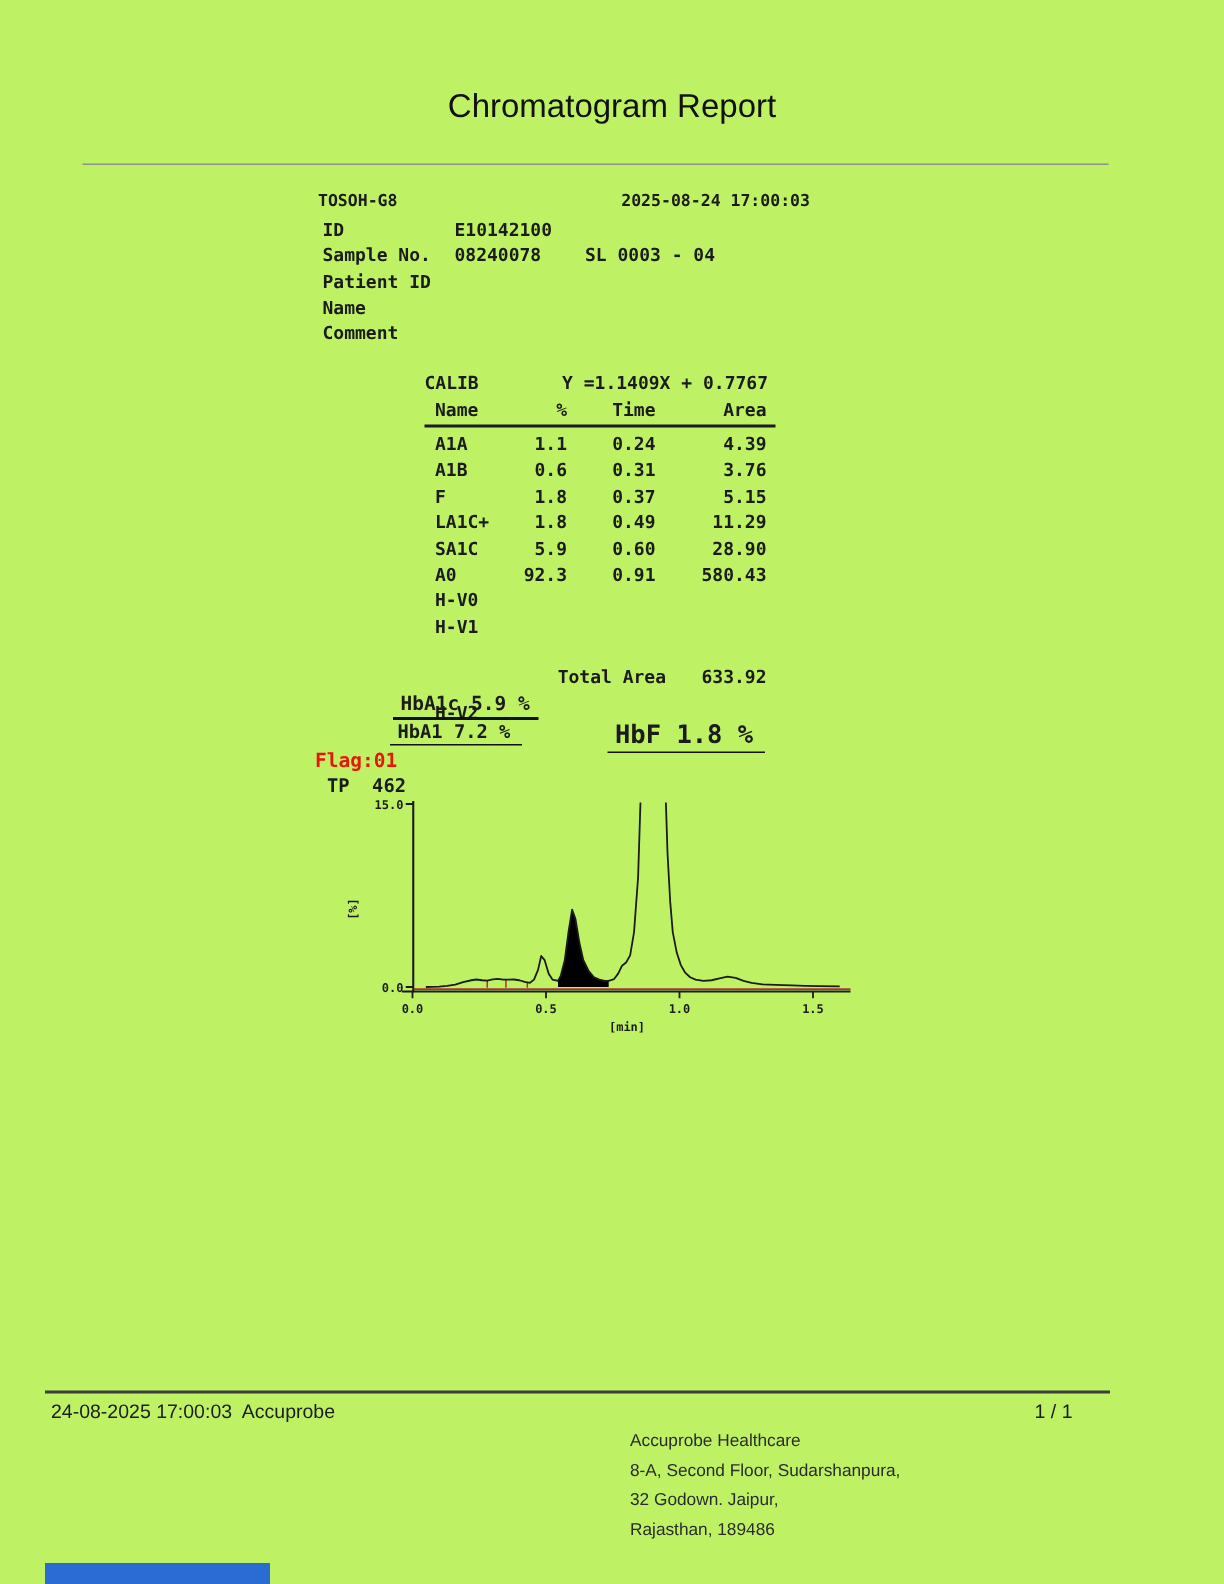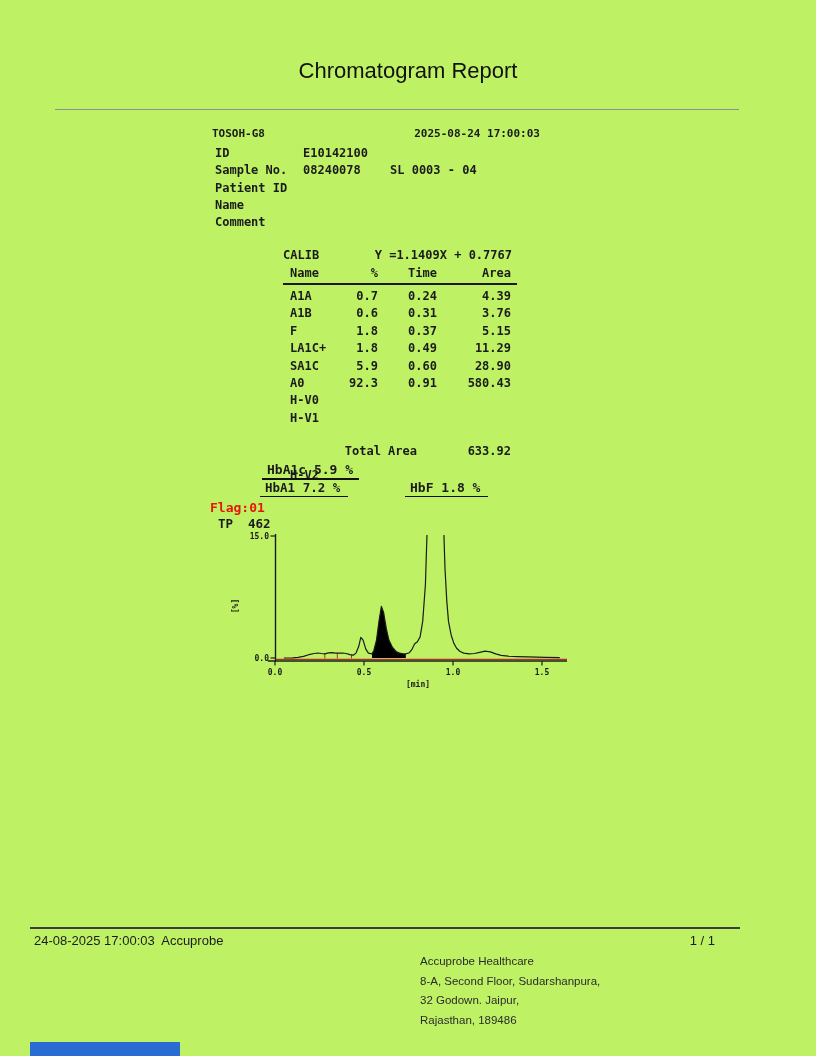--- a/index.html
+++ b/index.html
@@ -19,25 +19,25 @@
   .calib-label{top:248px;left:283px;font-size:12px;}
   .calib-eq{top:248px;left:330px;width:182px;text-align:right;font-size:12px;}
   .trow{left:0;width:816px;height:16px;font-size:12px;}
   .c-name{position:absolute;left:290px;}
   .c-pct{position:absolute;left:326px;width:52px;text-align:right;}
   .c-time{position:absolute;left:385px;width:52px;text-align:right;}
   .c-area{position:absolute;left:445px;width:66px;text-align:right;}
   .thead{top:266px;}
   .thead-rule{top:283px;left:283px;width:234px;height:2px;background:#1b1b1b;}
   .total-row{top:444px;left:0;width:816px;font-size:12px;}
-  .t-label{position:absolute;left:317px;width:100px;text-align:right;}
+  .t-label{position:absolute;left:344px;width:100px;text-align:right;}
   .t-value{position:absolute;left:411px;width:100px;text-align:right;}
   .res-a1c{top:462px;left:262px;font-size:13px;font-weight:900;border-bottom:2px solid #111;padding:0 6px 1px 5px;}
   .res-a1{top:480px;left:260px;font-size:12.5px;border-bottom:1.5px solid #111;padding:0 8px 1px 5px;}
-  .res-hbf{top:480px;left:405px;font-size:13px;border-bottom:1.5px solid #111;padding:0 8px 1px 5px;}
+  .res-hbf{top:480px;left:405px;font-size:17px;border-bottom:1.5px solid #111;padding:0 8px 1px 5px;}
   .flag{top:500px;left:210px;font-size:13px;}
   .tp-row{top:516px;left:218px;font-size:12.5px;}
   .tp-row .tpv{margin-left:15px;}
   .chart{top:528px;left:228px;width:342px;height:165px;}
   svg text{font-family:"DejaVu Sans Mono","Liberation Mono",monospace;font-size:8px;font-weight:700;fill:#1b1b1b;}
   .rule-bottom{top:927px;left:30px;width:710px;height:1.5px;background:#3d3d3d;}
   .foot-left{top:933px;left:34px;font-size:13px;white-space:pre;}
   .foot-page{top:933px;left:615px;width:100px;text-align:right;font-size:13px;}
   .address{top:952px;left:420px;font-size:11.5px;line-height:19.5px;color:#2b2b2b;}
   .bluebar{top:1042px;left:30px;width:150px;height:14px;background:#2b6bd4;}
@@ -79,21 +79,21 @@
   <div class="abs mono trow thead">
     <span class="c-name">Name</span>
     <span class="c-pct">%</span>
     <span class="c-time">Time</span>
     <span class="c-area">Area</span>
   </div>
   <div class="abs thead-rule"></div>
   <div id="tbody">
       <div class="abs mono trow" style="top: 289px;">
         <span class="c-name">A1A</span>
-        <span class="c-pct">0.7</span>
+        <span class="c-pct">1.1</span>
         <span class="c-time">0.24</span>
         <span class="c-area">4.39</span>
       </div>
       <div class="abs mono trow" style="top: 306.4px;">
         <span class="c-name">A1B</span>
         <span class="c-pct">0.6</span>
         <span class="c-time">0.31</span>
         <span class="c-area">3.76</span>
       </div>
       <div class="abs mono trow" style="top: 323.8px;">

